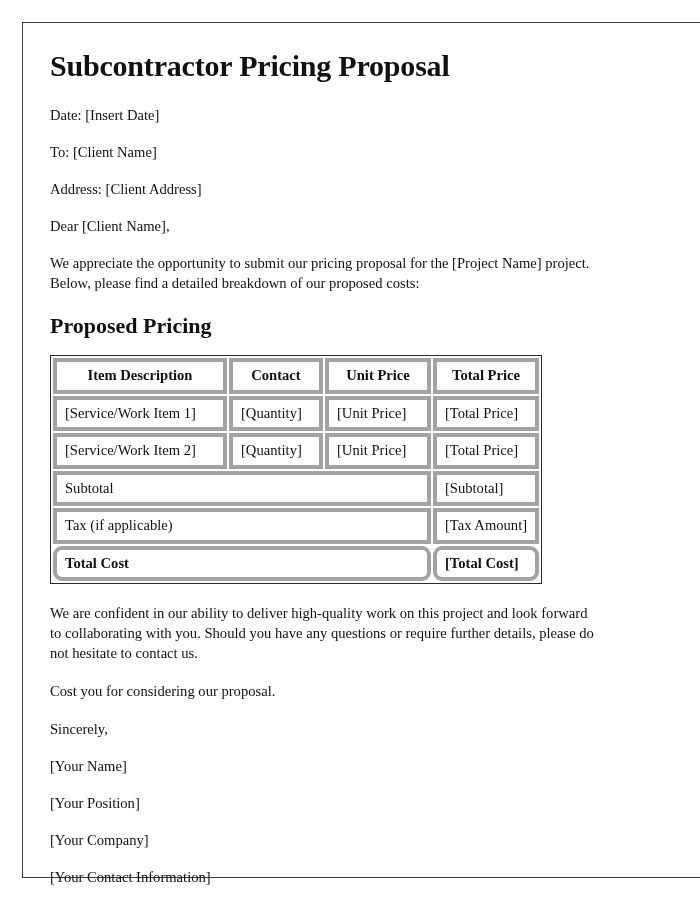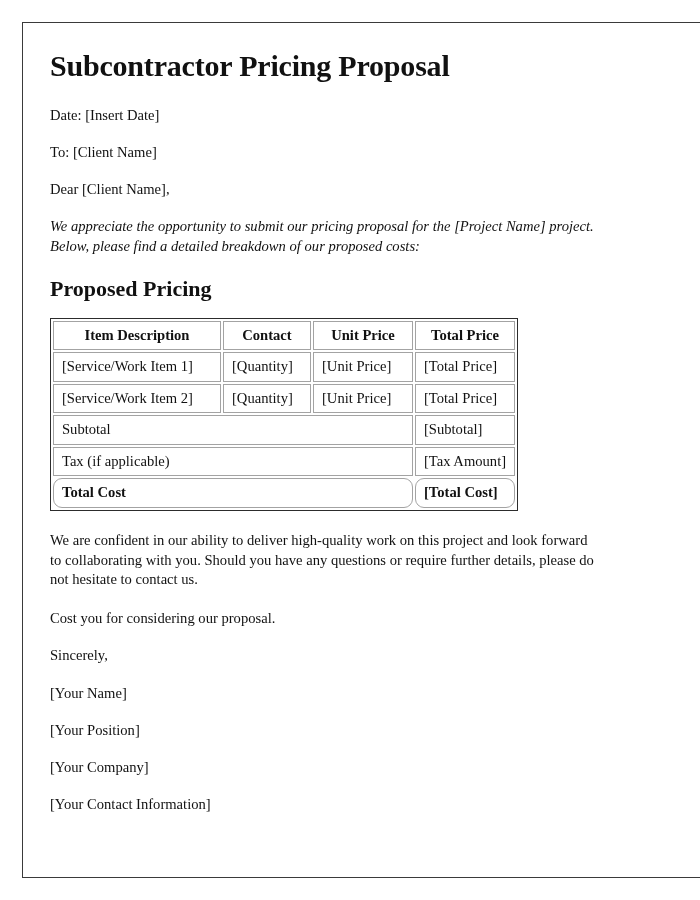--- a/index.html
+++ b/index.html
@@ -42,38 +42,37 @@
   .salutation {
     font-size: 14.6px;
     line-height: 1.25;
     margin: 0 0 19px 0;
   }
   .body-para {
     font-size: 14.6px;
     line-height: 1.35;
     margin: 0 16px 19px 0;
     max-width: 545px;
-    font-style: italic;
   }
   .section-heading {
     font-size: 22px;
     font-weight: bold;
     line-height: 1.2;
     margin: 6px 0 16px 0;
   }
   table.pricing {
     border-collapse: separate;
     border-spacing: 2px;
     border: 1px solid #2c2c2c;
     margin: 0 0 20px 0;
     background: #ffffff;
   }
   table.pricing td,
   table.pricing th {
-    border: 1px solid #a3a3a3;
+    border: 4px solid #a3a3a3;
     padding: 5px 8px;
     font-size: 14.6px;
     font-weight: normal;
     text-align: left;
     vertical-align: middle;
     line-height: 1.2;
     white-space: nowrap;
   }
   table.pricing th {
     font-weight: bold;
@@ -102,20 +101,21 @@
 </head>
 <body>
 
 <div class="page">
   <div class="page-inner">
 
     <h1 class="doc-title">Subcontractor Pricing Proposal</h1>
 
     <p class="meta-line">Date: [Insert Date]</p>
     <p class="meta-line">To: [Client Name]</p>
+    <p class="meta-line">Address: [Client Address]</p>
 
     <p class="salutation">Dear [Client Name],</p>
 
     <p class="body-para">We appreciate the opportunity to submit our pricing proposal for the [Project Name] project. Below, please find a detailed breakdown of our proposed costs:</p>
 
     <h2 class="section-heading">Proposed Pricing</h2>
 
     <table class="pricing">
       <thead>
         <tr>

